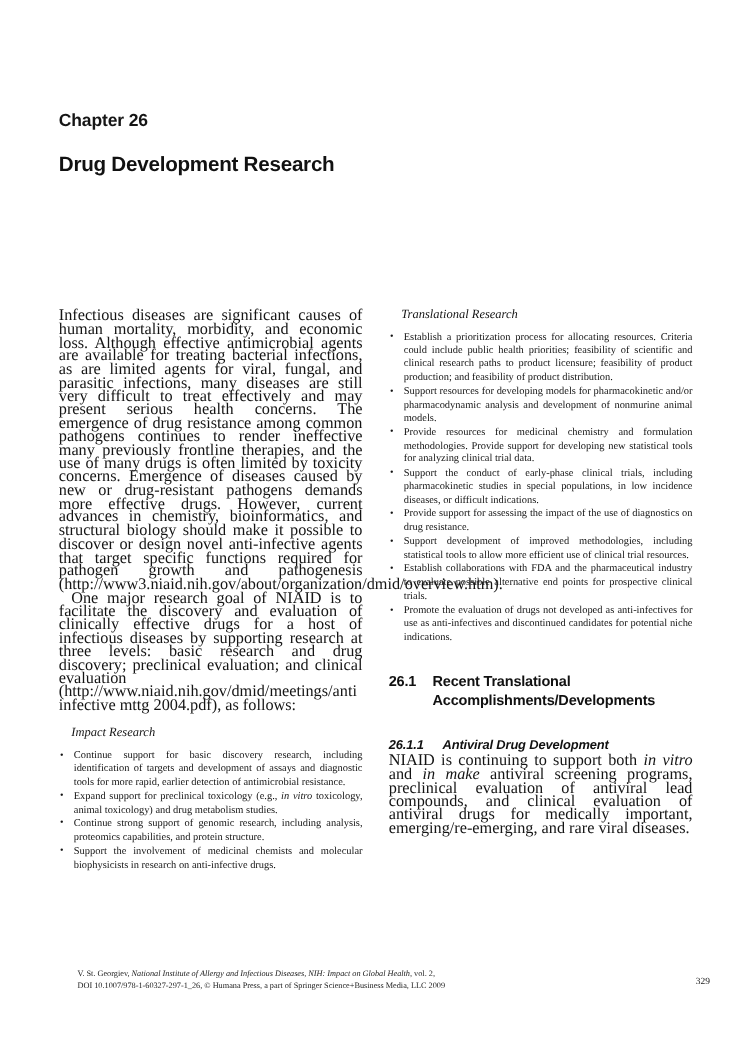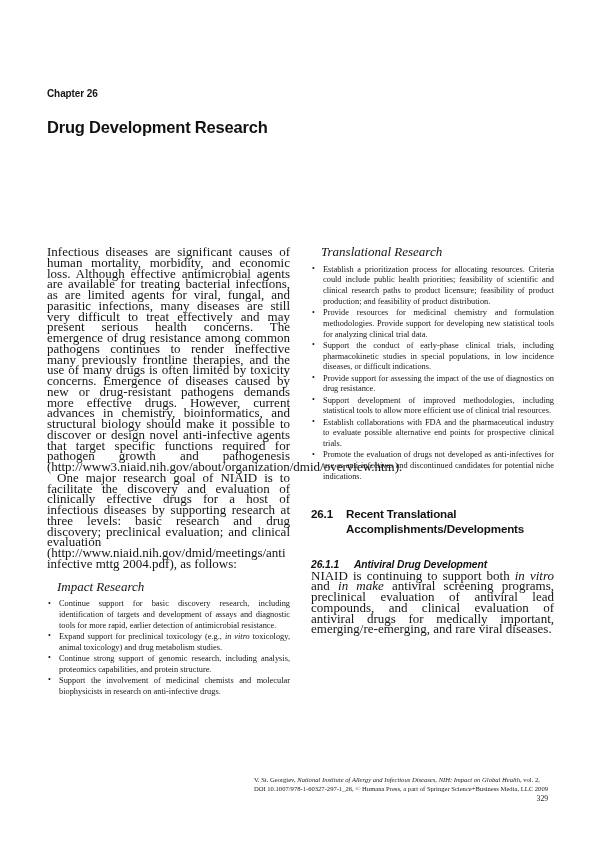--- a/index.html
+++ b/index.html
@@ -28,21 +28,21 @@
   
   .chapter-head {
     position: absolute;
     left: 47px;
     top: 88px;
     width: 506px;
   }
   .chapter-number {
     font-family: "Liberation Sans", "DejaVu Sans", sans-serif;
     font-weight: bold;
-    font-size: 10px;
+    font-size: 14px;
     letter-spacing: -0.1px;
     color: #151515;
     margin: 0 0 19px 0;
   }
   .chapter-title {
     font-family: "Liberation Sans", "DejaVu Sans", sans-serif;
     font-weight: bold;
     font-size: 16.5px;
     letter-spacing: -0.2px;
     color: #111111;
@@ -70,21 +70,21 @@
     line-height: 10.75px;
     text-align: justify;
     text-justify: inter-word;
     hyphens: manual;
     color: #141414;
   }
   p.body.indent { text-indent: 10px; }
 
   h4.run-head {
     margin: 12px 0 7px 0;
-    font-size: 13px;
+    font-size: 10px;
     font-style: italic;
     font-weight: normal;
     line-height: 10.5px;
     color: #141414;
     padding-left: 10px;
   }
   h4.run-head.first { margin-top: 0; }
 
   ul.bullets {
     list-style: none;
@@ -140,26 +140,25 @@
   .subsec-head .num {
     flex: 0 0 43px;
   }
   .after-subsec { margin-top: 15px; }
 
   em { font-style: italic; }
 
   
   .footer {
     position: absolute;
-    left: 42px;
+    left: 62px;
     top: 775px;
     width: 506px;
     display: flex;
-    align-items: flex-end;
-    flex-direction: column;
+    align-items: center;
   }
   .footer-text {
     flex: 1 1 auto;
     font-size: 6.6px;
     line-height: 9.4px;
     color: #1a1a1a;
   }
   .footer-page {
     flex: 0 0 auto;
     font-size: 7.6px;
@@ -198,20 +197,21 @@
       </ul>
 
     </div>
 
     <div class="col">
 
       <h4 class="run-head first">Translational Research</h4>
 
       <ul class="bullets">
         <li>Establish a prioritization process for allocating resources. Criteria could include public health priorities; feasibility of scientific and clinical research paths to product licensure; feasibility of product production; and feasibility of product distribution.</li>
+        <li>Support resources for developing models for pharmacokinetic and/or pharmacodynamic analysis and development of nonmurine animal models.</li>
         <li>Provide resources for medicinal chemistry and formulation methodologies. Provide support for developing new statistical tools for analyzing clinical trial data.</li>
         <li>Support the conduct of early-phase clinical trials, including pharmacokinetic studies in special populations, in low incidence diseases, or difficult indications.</li>
         <li>Provide support for assessing the impact of the use of diagnostics on drug resistance.</li>
         <li>Support development of improved methodologies, including statistical tools to allow more efficient use of clinical trial resources.</li>
         <li>Establish collaborations with FDA and the pharmaceutical industry to evaluate possible alternative end points for prospective clinical trials.</li>
         <li>Promote the evaluation of drugs not developed as anti-infectives for use as anti-infectives and discontinued candidates for potential niche indications.</li>
       </ul>
 
       <h2 class="sec-head">
         <span class="num">26.1</span>

